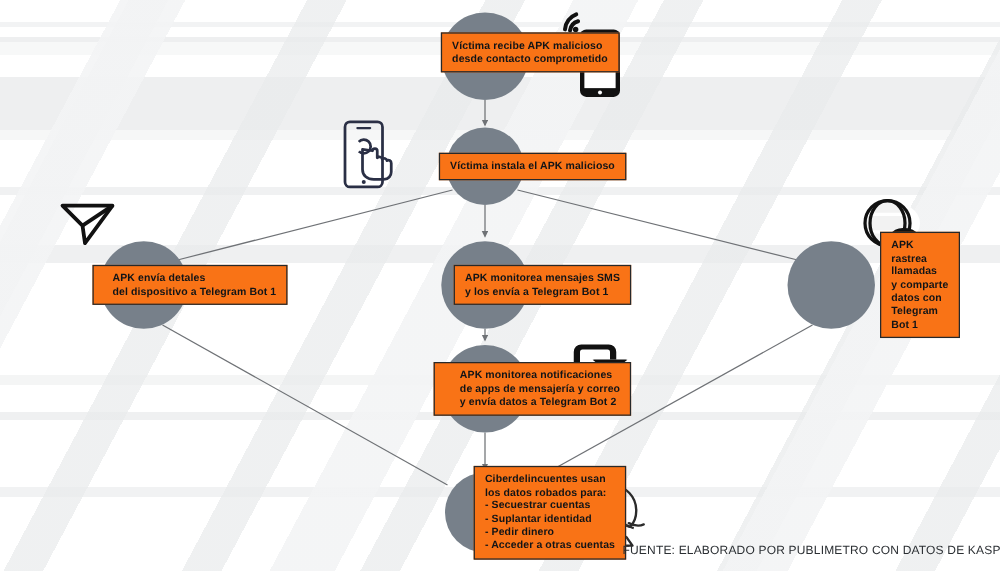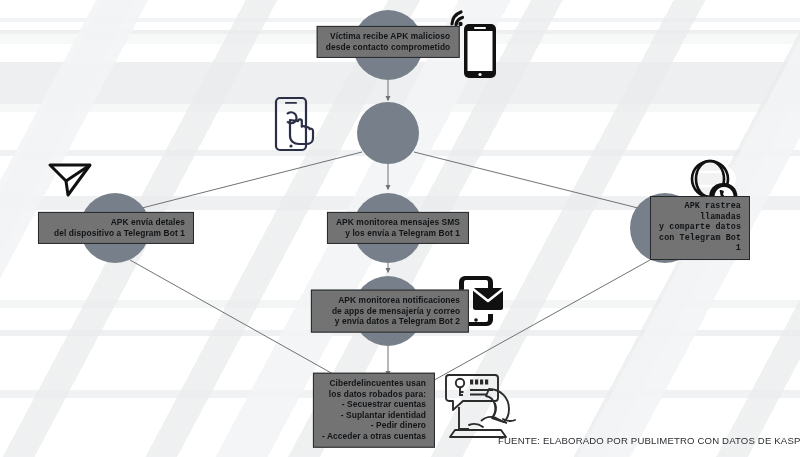--- a/index.html
+++ b/index.html
@@ -75,31 +75,32 @@
   
   .node {
     position: absolute;
     border-radius: 50%;
     background: #77808a;
     transform: translate(-50%, -50%);
   }
   .label {
     position: absolute;
     transform: translate(-50%, -50%);
-    background: #737373;
+    background: #f97316;
     border: 1px solid #26292b;
     padding: 4px 8px 5px 8px;
     font-size: 8.4px;
     line-height: 10.6px;
     font-weight: bold;
     color: #111417;
-    text-align: right;
+    text-align: left;
     white-space: pre-line;
     letter-spacing: .1px;
     box-shadow: 0 0 0 0 rgba(0,0,0,0);
+    margin-left: 36px;
   }
   .icon {
     position: absolute;
     transform: translate(-50%, -50%);
   }
   .source {
     position: absolute;
     font-size: 9.6px;
     color: #2b2f33;
     letter-spacing: .15px;
@@ -228,35 +229,36 @@
 
       <path d="M16 38 v22 h10" fill="none" stroke="#2b2b2b" stroke-width="1.9"></path>
       <path d="M12 61 h46 l5 7 h-56z" fill="none" stroke="#2b2b2b" stroke-width="1.9" stroke-linejoin="round"></path>
       <path d="M26 56 c5-2 10-1 14 2" fill="none" stroke="#2b2b2b" stroke-width="1.9" stroke-linecap="round"></path>
     </svg>
   </div>
 
   <div class="label" style="left:388px;top:42px;">Víctima recibe APK malicioso
 desde contacto comprometido</div>
 
+  <div class="label" style="left:390px;top:133px;">Víctima instala el APK malicioso</div>
 
   <div class="label" style="left:116px;top:228px;padding-left:15px;">APK envía detales
 del dispositivo a Telegram Bot 1</div>
 
   <div class="label" style="left:398px;top:228px;">APK monitorea mensajes SMS
 y los envía a Telegram Bot 1</div>
 
-  <div class="label" style="left:700px;top:228px;font-family:Liberation Mono, monospace;">APK rastrea llamadas
+  <div class="label" style="left:700px;top:228px;">APK rastrea llamadas
 y comparte datos con Telegram Bot 1</div>
 
   <div class="label" style="left:390px;top:311px;padding-left:20px;">APK monitorea notificaciones
 de apps de mensajería y correo
 y envía datos a Telegram Bot 2</div>
 
-  <div class="label" style="left:374px;top:410px;">Ciberdelincuentes usan
+  <div class="label" style="left:404px;top:410px;">Ciberdelincuentes usan
 los datos robados para:
 - Secuestrar cuentas
 - Suplantar identidad
 - Pedir dinero
 - Acceder a otras cuentas</div>
 
   <div class="source" style="left:498px;top:435px;">FUENTE: ELABORADO POR PUBLIMETRO CON DATOS DE KASPERSKY</div>
 
 </div>
 

